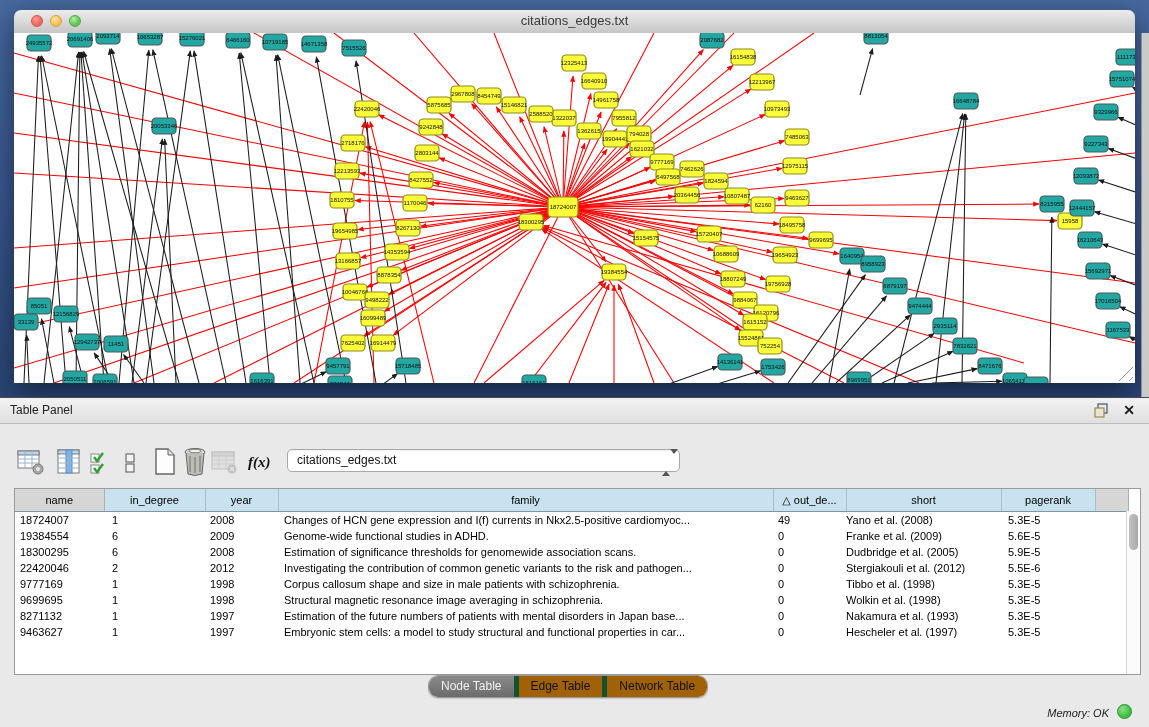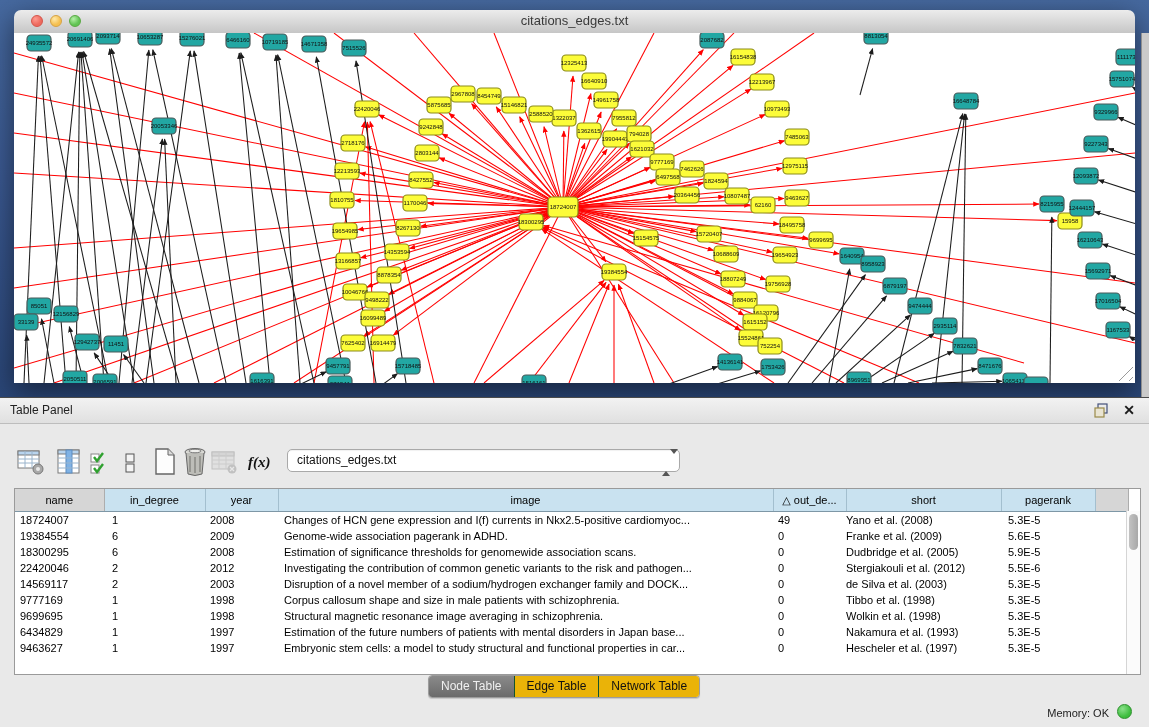--- a/index.html
+++ b/index.html
@@ -58,27 +58,27 @@
   table.grid td.c2{padding-left:5px;margin-left:21px;}
   table.grid td.c3{padding-left:6px;}
   table.grid td.c4{padding-left:5px;}
   table.grid td.c5{text-align:left;}
   table.grid td.c6{padding-left:7px;}
   .vscroll{position:absolute;right:0;top:22px;bottom:0;width:14px;background:#fbfbfb;
            border-left:1px solid #d5d5d5;box-sizing:border-box;}
   .vthumb{position:absolute;left:2px;top:3px;width:9px;height:36px;border-radius:5px;
           background:linear-gradient(90deg,#c2c2c2,#a8a8a8);}
   .tabbar{position:absolute;left:428px;top:277px;height:21px;display:flex;
-          border:1px solid #9c9c9c;border-radius:4px;overflow:hidden;background:#fff;
+          border:1px solid #9c9c9c;border-radius:10px;overflow:hidden;background:#fff;
           box-shadow:0 1px 1px rgba(0,0,0,.15);}
-  .seg{font-size:12px;line-height:20px;text-align:center;color:#111;background:#eab308;cursor:pointer;
-       border-left:1px solid #14532d;padding:0 12px;}
+  .seg{font-size:12px;line-height:20px;text-align:center;color:#111;background:#a16207;cursor:pointer;
+       border-left:5px solid #14532d;padding:0 12px;}
   .seg:first-child{border-left:none;}
   .seg.sel{background:linear-gradient(180deg,#8a8a8a,#6b6b6b);color:#f0f0f0;}
-  .memory{position:absolute;right:40px;top:309px;font-size:11px;color:#222;}
+  .memory{position:absolute;right:40px;top:309px;font-size:11px;color:#222;font-style:italic;}
   .memdot{position:absolute;right:17px;top:306px;width:15px;height:15px;border-radius:50%;
           background:radial-gradient(circle at 35% 30%,#8ae08a,#3dbd3d 65%);border:1px solid #2a8f2a;
           box-sizing:border-box;}
 </style>
 </head>
 <body>
 
 <div class="desktop">
   <div class="net-window">
     <div class="titlebar">
@@ -785,21 +785,21 @@
           <col style="width:73px">
           <col style="width:155px">
         <col style="width:94px">
           <col style="width:33px">
       </colgroup>
       <thead>
           <tr id="thead-row">
             <th class="gray">name</th>
             <th>in_degree</th>
             <th>year</th>
-            <th>image</th>
+            <th>family</th>
             <th>△ out_de...</th>
             <th>short</th>
             <th>pagerank</th>
             <th class="gray"></th>
           </tr>
         </thead>
       <tbody id="tbody">
           <tr>
             <td class="c0">18724007</td>
             <td class="c1">1</td>
@@ -807,21 +807,21 @@
             <td class="c3">Changes of HCN gene expression and I(f) currents in Nkx2.5-positive cardiomyoc...</td>
             <td class="c4">49</td>
             <td class="c5">Yano et al. (2008)</td>
             <td class="c6">5.3E-5</td>
             <td></td>
           </tr>
           <tr>
             <td class="c0">19384554</td>
             <td class="c1">6</td>
             <td class="c2">2009</td>
-            <td class="c3">Genome-wide association pagerank in ADHD.</td>
+            <td class="c3">Genome-wide functional studies in ADHD.</td>
             <td class="c4">0</td>
             <td class="c5">Franke et al. (2009)</td>
             <td class="c6">5.6E-5</td>
             <td></td>
           </tr>
           <tr>
             <td class="c0">18300295</td>
             <td class="c1">6</td>
             <td class="c2">2008</td>
             <td class="c3">Estimation of significance thresholds for genomewide association scans.</td>
@@ -834,51 +834,41 @@
             <td class="c0">22420046</td>
             <td class="c1">2</td>
             <td class="c2">2012</td>
             <td class="c3">Investigating the contribution of common genetic variants to the risk and pathogen...</td>
             <td class="c4">0</td>
             <td class="c5">Stergiakouli et al. (2012)</td>
             <td class="c6">5.5E-6</td>
             <td></td>
           </tr>
           <tr>
-            <td class="c0">14569117</td>
-            <td class="c1">2</td>
-            <td class="c2">2003</td>
-            <td class="c3">Disruption of a novel member of a sodium/hydrogen exchanger family and DOCK...</td>
-            <td class="c4">0</td>
-            <td class="c5">de Silva et al. (2003)</td>
-            <td class="c6">5.3E-5</td>
-            <td></td>
-          </tr>
-          <tr>
             <td class="c0">9777169</td>
             <td class="c1">1</td>
             <td class="c2">1998</td>
             <td class="c3">Corpus callosum shape and size in male patients with schizophrenia.</td>
             <td class="c4">0</td>
             <td class="c5">Tibbo et al. (1998)</td>
             <td class="c6">5.3E-5</td>
             <td></td>
           </tr>
           <tr>
             <td class="c0">9699695</td>
             <td class="c1">1</td>
             <td class="c2">1998</td>
             <td class="c3">Structural magnetic resonance image averaging in schizophrenia.</td>
             <td class="c4">0</td>
             <td class="c5">Wolkin et al. (1998)</td>
             <td class="c6">5.3E-5</td>
             <td></td>
           </tr>
           <tr>
-            <td class="c0">6434829</td>
+            <td class="c0">8271132</td>
             <td class="c1">1</td>
             <td class="c2">1997</td>
             <td class="c3">Estimation of the future numbers of patients with mental disorders in Japan base...</td>
             <td class="c4">0</td>
             <td class="c5">Nakamura et al. (1993)</td>
             <td class="c6">5.3E-5</td>
             <td></td>
           </tr>
           <tr>
             <td class="c0">9463627</td>

